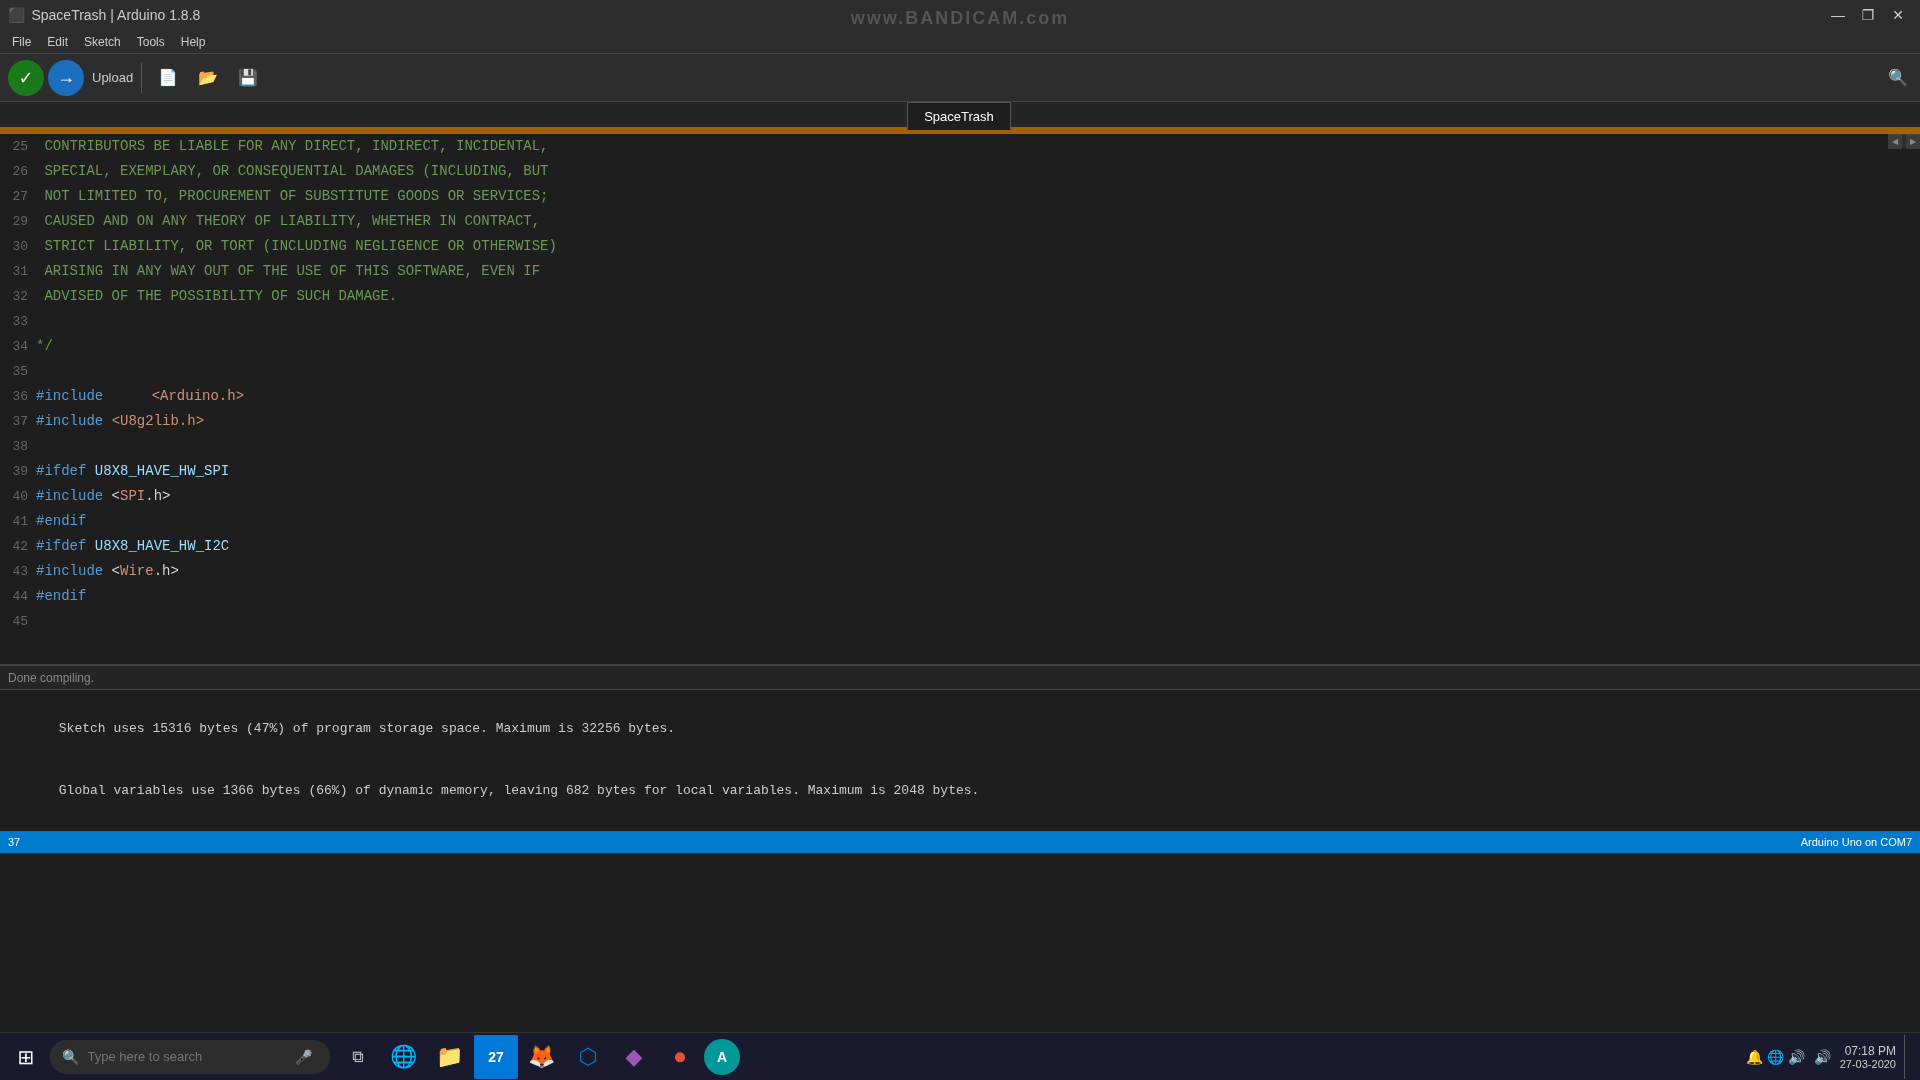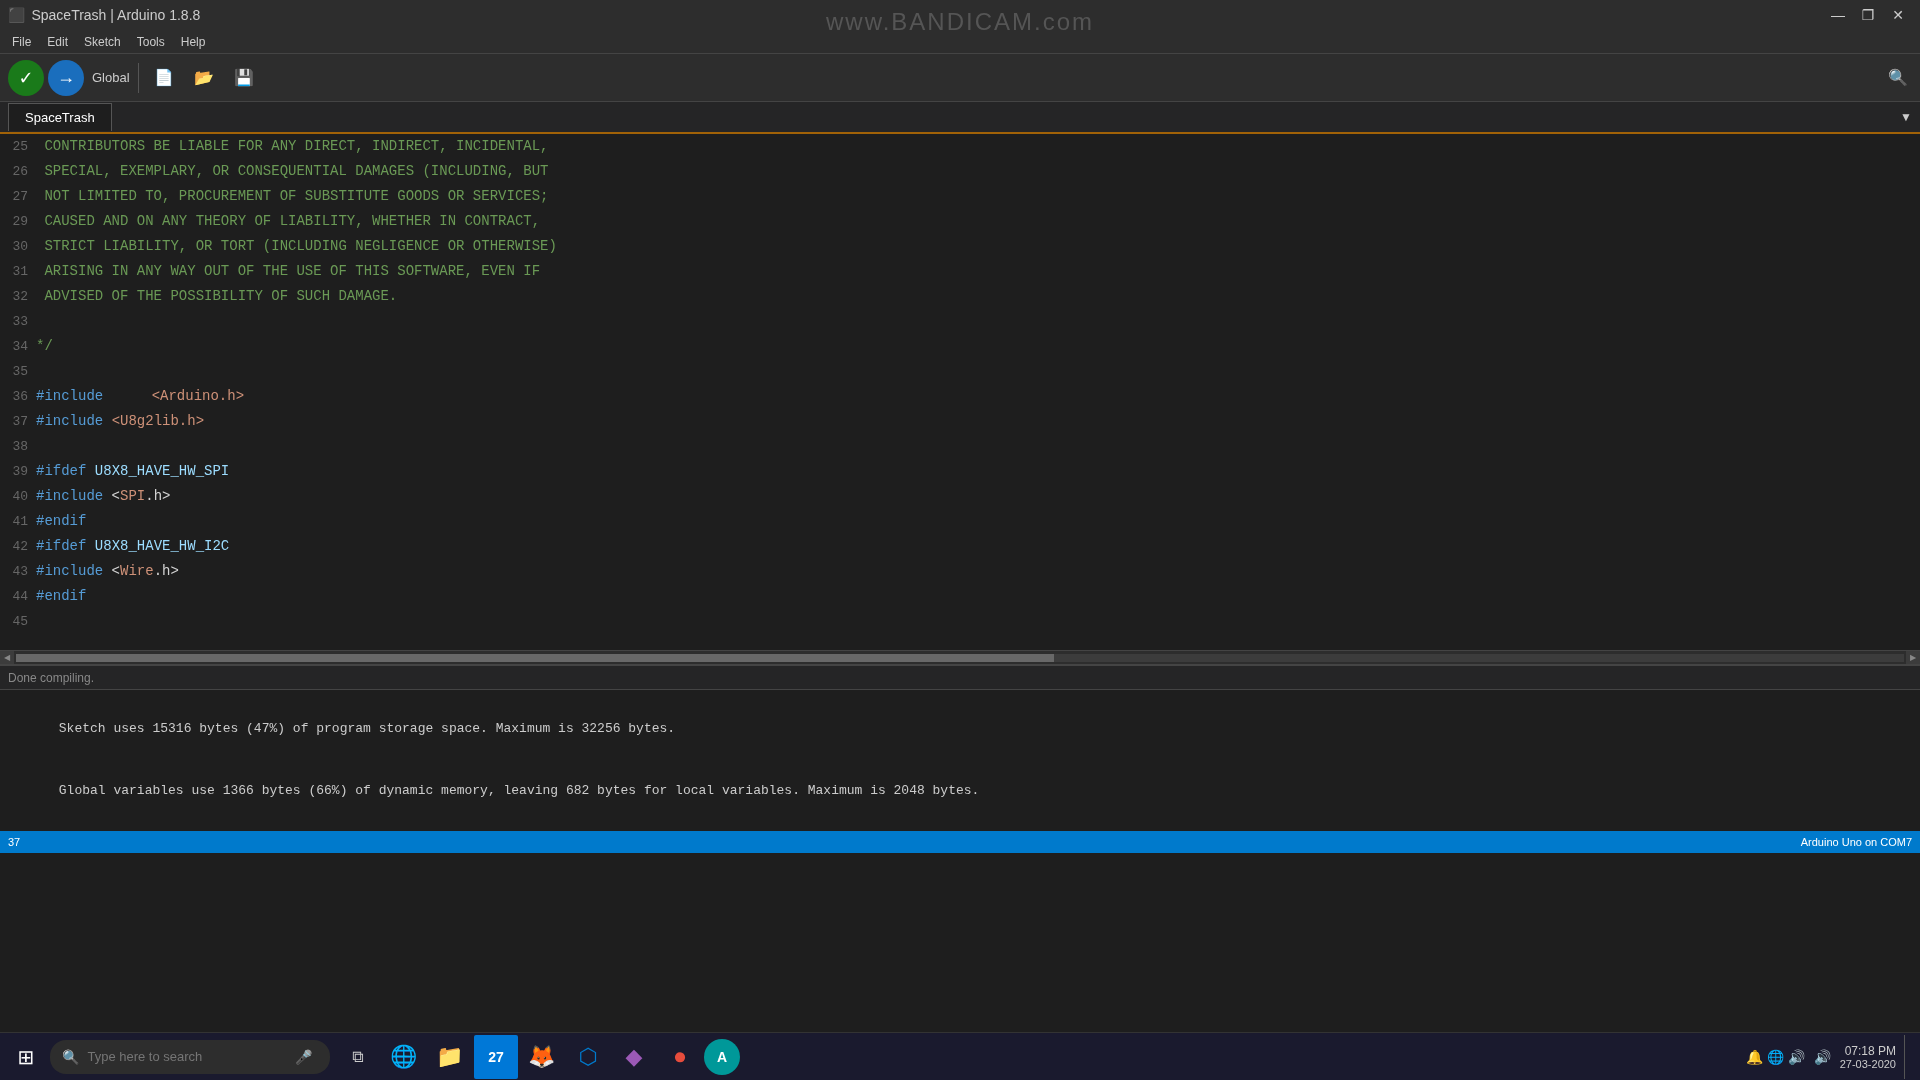--- a/index.html
+++ b/index.html
@@ -22,22 +22,22 @@
       width: 28px; height: 28px;
       display: flex; align-items: center; justify-content: center;
       cursor: pointer; font-size: 14px; color: #ccc;
     }
     #watermark {
       position: absolute;
       top: 8px;
       left: 50%;
       transform: translateX(-50%);
       color: #555;
-      font-size: 24px;
-      font-weight: normal;
+      font-size: 18px;
+      font-weight: bold;
       font-family: Arial, sans-serif;
       letter-spacing: 2px;
       pointer-events: none;
     }
 
     
     #menu-bar {
       background: #2d2d2d;
       height: 24px;
       display: flex;
@@ -101,21 +101,22 @@
       cursor: pointer;
     }
 
     
     #tab-bar {
       background: #252526;
       height: 32px;
       display: flex;
       align-items: center;
       padding: 0 8px;
-      border-bottom: 2px solid #a16207;
+      border-bottom: 7px solid #a16207;
+      flex-direction: column;
     }
     .tab {
       padding: 6px 16px;
       font-size: 13px;
       color: #ccc;
       background: #2d2d2d;
       border: 1px solid #555;
       border-bottom: none;
       cursor: pointer;
       margin-right: 2px;
@@ -123,21 +124,21 @@
     .tab.active { background: #1e1e1e; color: #fff; }
     #tab-dropdown { margin-left: auto; font-size: 12px; color: #ccc; cursor: pointer; }
 
     
     #code-area {
       background: #1e1e1e;
       height: 530px;
       overflow: hidden;
       position: relative;
       display: flex;
-      flex-direction: column;
+      flex-direction: row;
     }
     #code-content {
       flex: 1;
       overflow: hidden;
       font-family: 'Courier New', monospace;
       font-size: 14px;
       line-height: 25px;
     }
     .code-line {
       display: flex;
@@ -306,21 +307,21 @@
   <span class="menu-item">File</span>
   <span class="menu-item">Edit</span>
   <span class="menu-item">Sketch</span>
   <span class="menu-item">Tools</span>
   <span class="menu-item">Help</span>
 </div>
 
 <div id="toolbar">
   <button class="toolbar-btn verify" title="Verify">✓</button>
   <button class="toolbar-btn upload-arrow" title="Upload">→</button>
-  <span id="upload-label">Global</span>
+  <span id="upload-label">Upload</span>
   <div class="toolbar-sep"></div>
   <button class="toolbar-btn" title="New" style="font-size:16px;">📄</button>
   <button class="toolbar-btn" title="Open" style="font-size:16px;">📂</button>
   <button class="toolbar-btn" title="Save" style="font-size:16px;">💾</button>
   <button id="toolbar-search" title="Search" style="margin-left:auto;">🔍</button>
 </div>
 
 <div id="tab-bar">
   <div class="tab active">
     <span>SpaceTrash</span>

